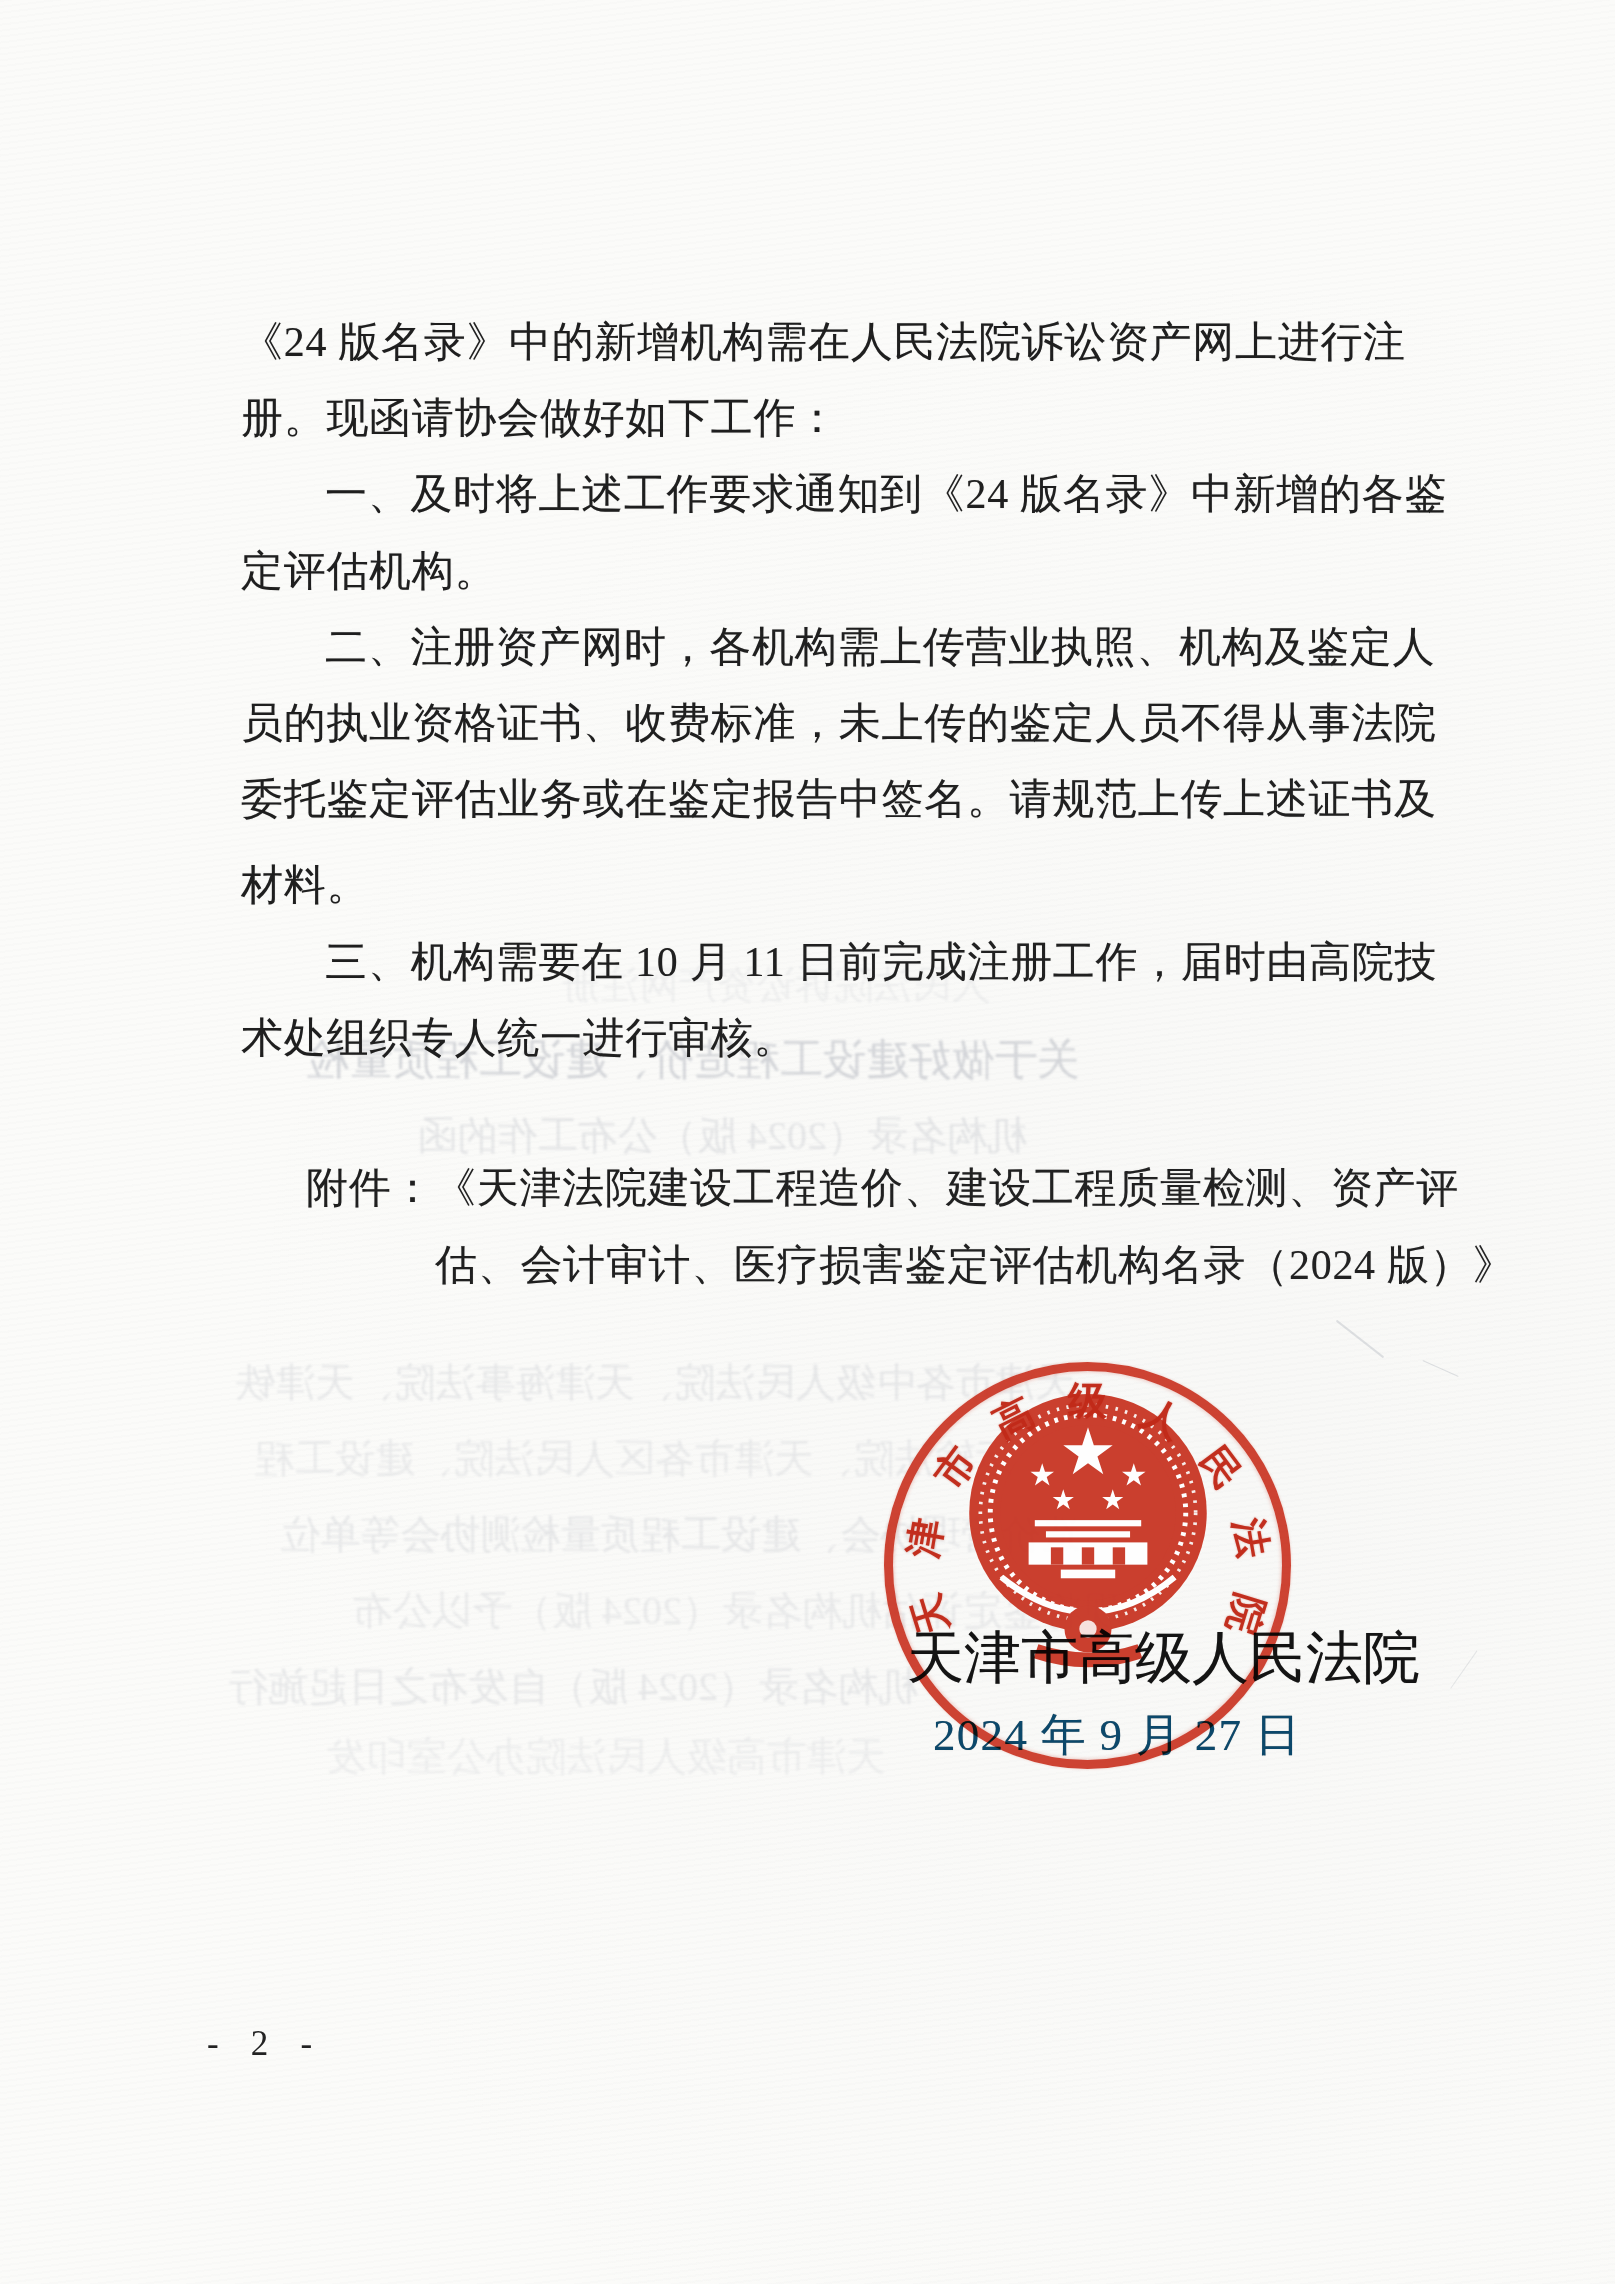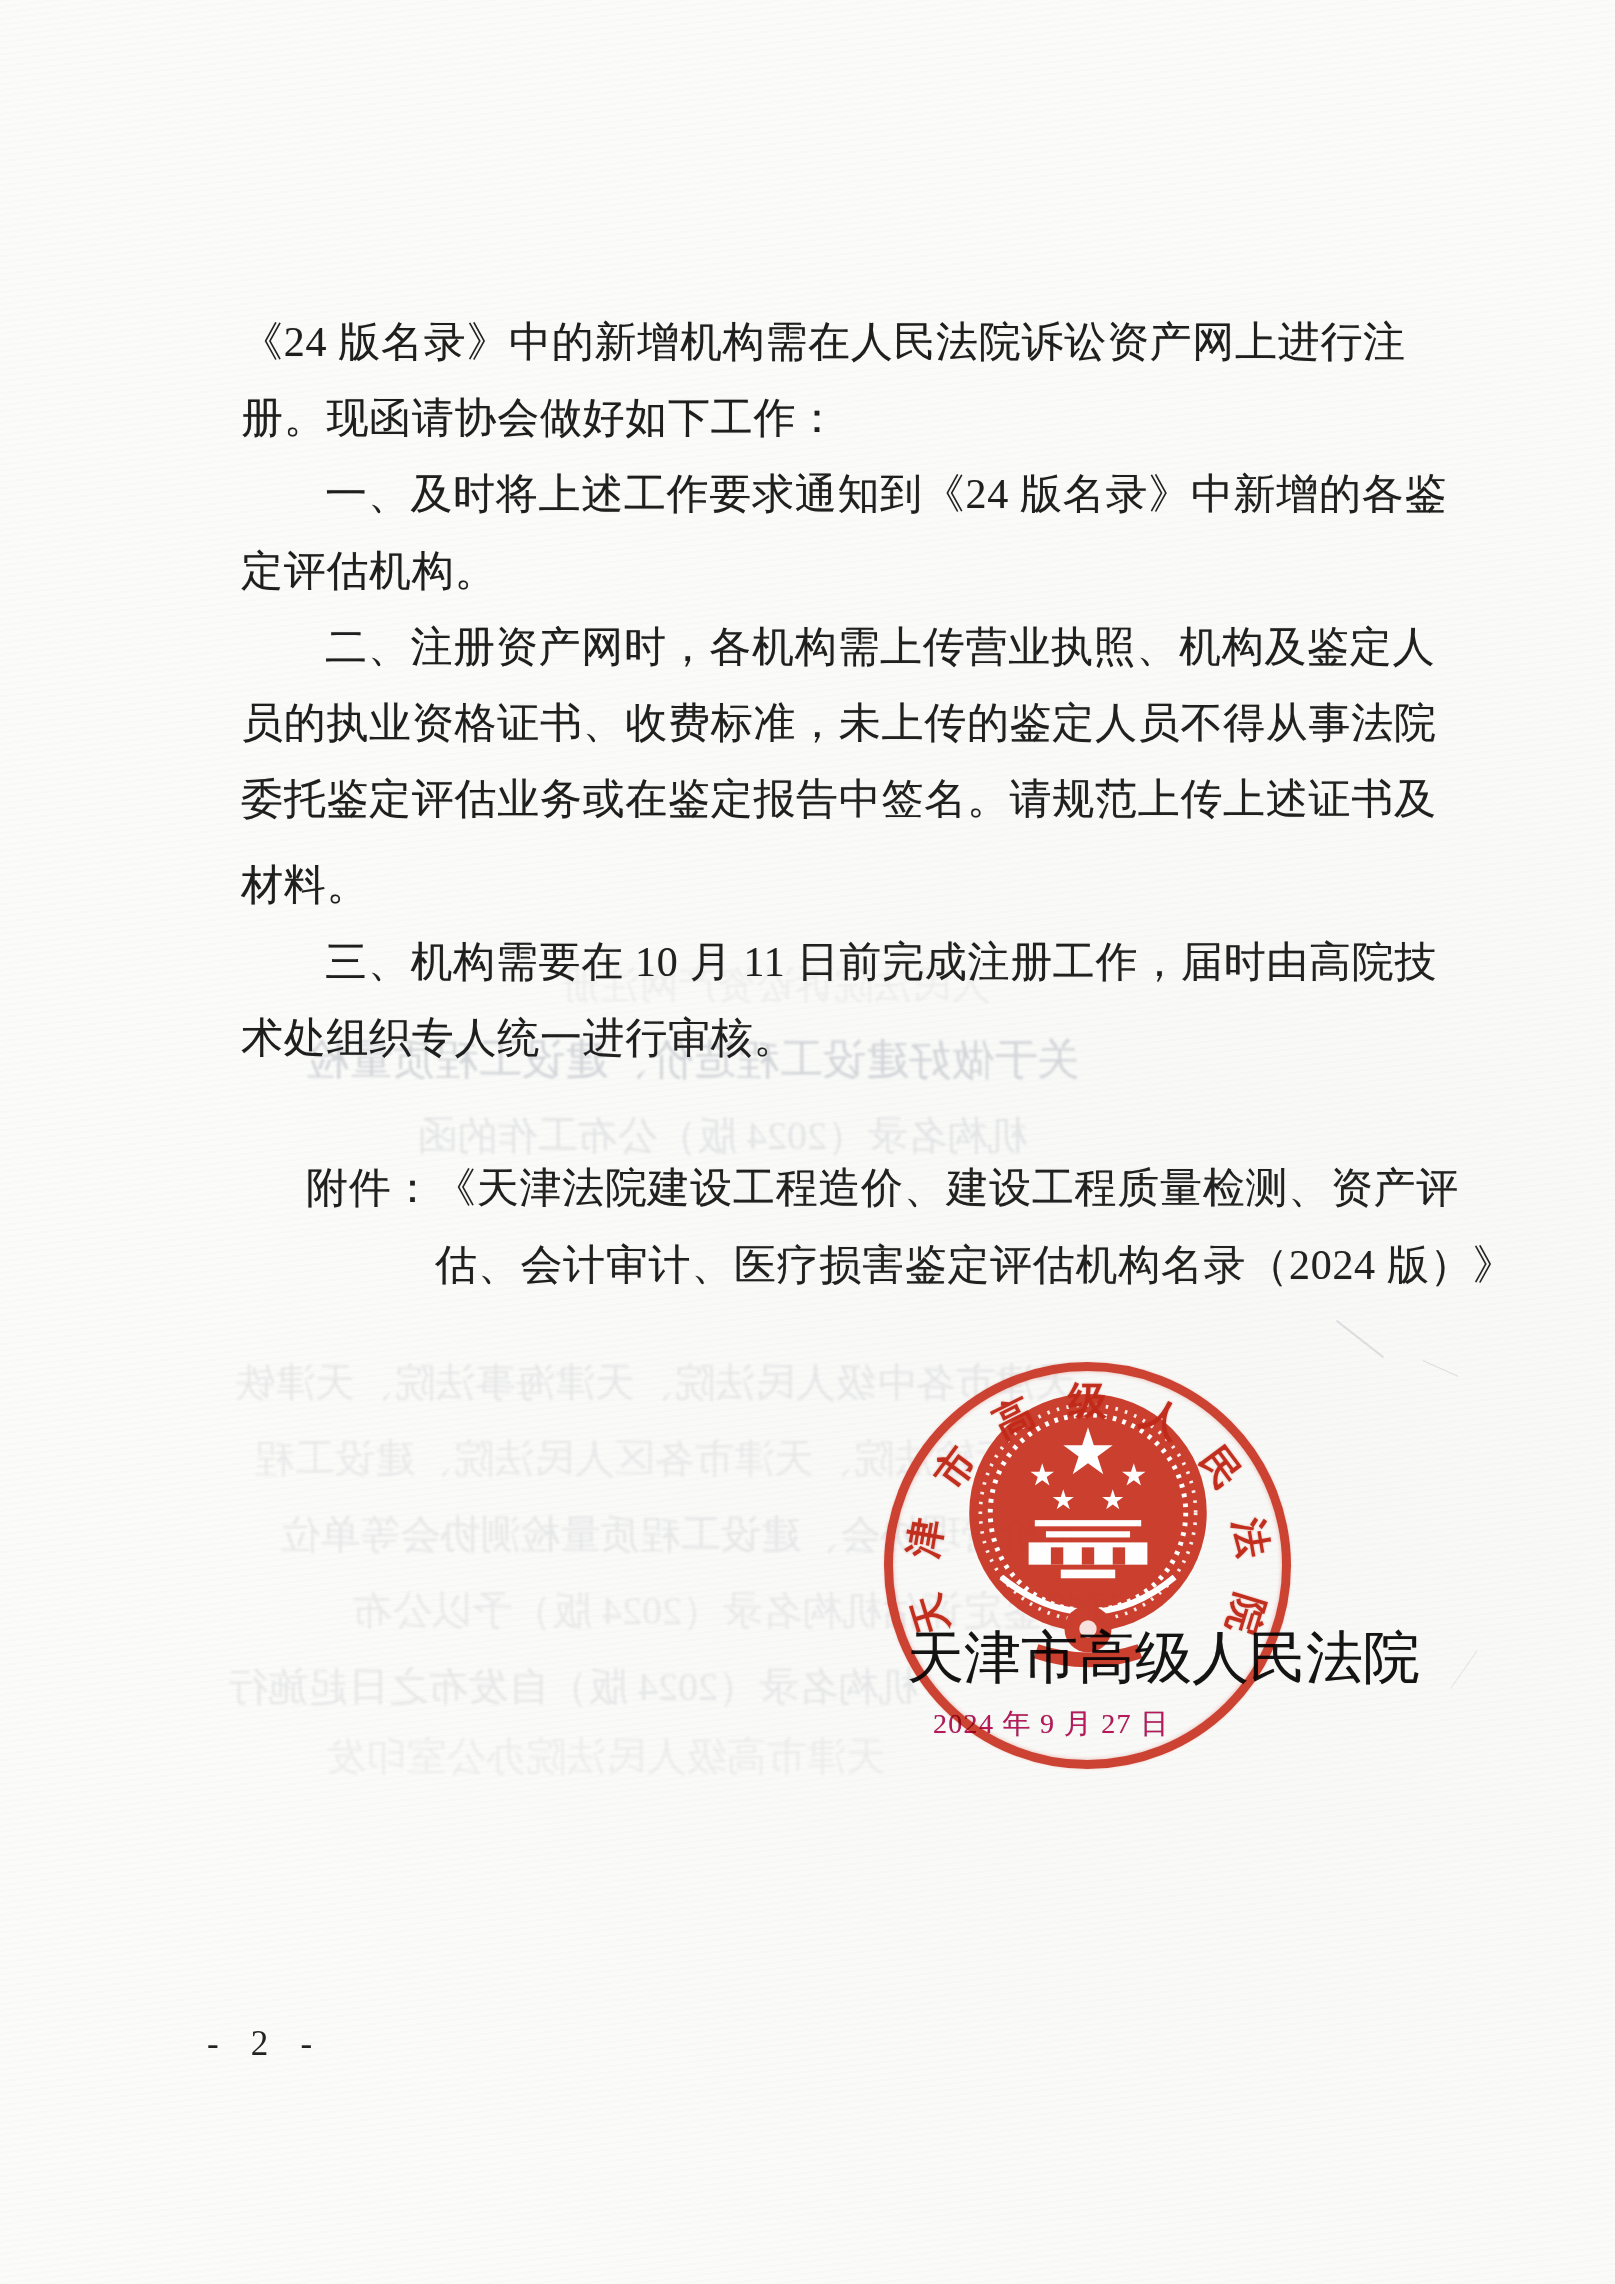--- a/index.html
+++ b/index.html
@@ -39,21 +39,21 @@
   }
   .emblem { position:absolute; left:80px; top:27px; }
 
   .issuer {
     position:absolute; left:907px; top:1620px; z-index:3;
     font-size:57px; color:#141414; white-space:nowrap; letter-spacing:0;
     mix-blend-mode:multiply; text-shadow:0 0 0.7px rgba(0,0,0,.4);
   }
   .sdate {
     position:absolute; left:933px; top:1705px; z-index:3;
-    font-size:28px; color:#be185d; white-space:nowrap; letter-spacing:1.3px;
+    font-size:45px; color:#0c4a6e; white-space:nowrap; letter-spacing:1.3px;
     mix-blend-mode:multiply; text-shadow:0 0 0.7px rgba(0,0,0,.4);
   }
   .pagenum {
     position:absolute; left:207px; top:2024px;
     font-size:35px; letter-spacing:11.7px; color:#222;
   }
 </style>
 </head>
 <body>
 

